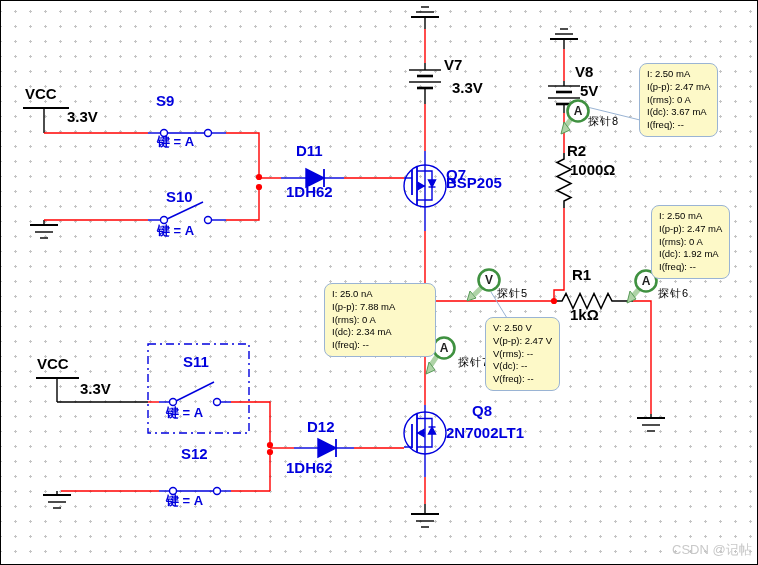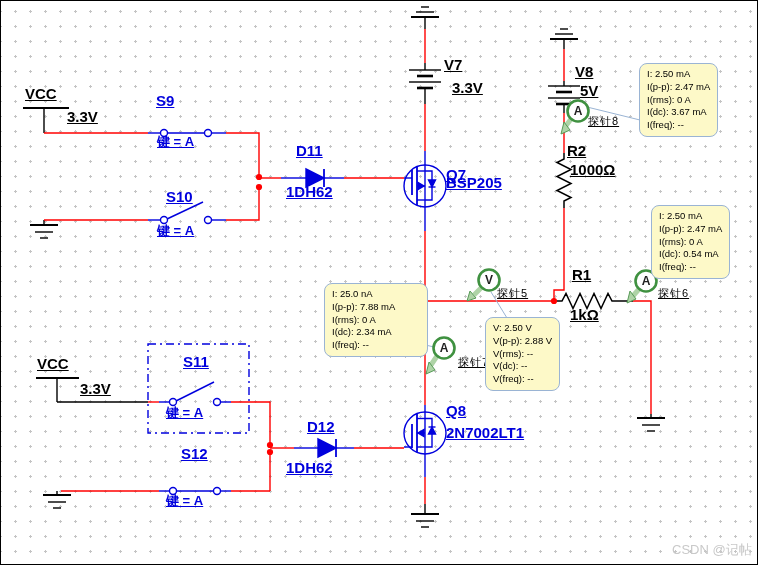--- a/index.html
+++ b/index.html
@@ -4,21 +4,21 @@
 <style>
   html,body{margin:0;padding:0;background:#fff;}
   .canvas{
     position:relative;width:758px;height:565px;box-sizing:border-box;
     border:1px solid #000;background-color:#fff;overflow:hidden;
     background-image:radial-gradient(circle,#c4c4c4 1.1px,transparent 1.3px);
     background-size:15px 15px;background-position:7px 3px;
     font-family:"Liberation Sans",sans-serif;
   }
   svg{position:absolute;left:0;top:0;}
-  .lbl{position:absolute;font-weight:bold;font-size:15px;color:#000;white-space:nowrap;line-height:1;text-decoration:underline;}
+  .lbl{position:absolute;font-weight:bold;font-size:15px;color:#000;white-space:nowrap;line-height:1;}
   .blue{color:#0000dd;}
   .key{font-size:13px;}
   .plabel{font-weight:normal;font-size:11px;letter-spacing:1px;color:#000;}
   .pletter{position:absolute;font-weight:bold;font-size:12px;color:#222;transform:translate(-50%,-52%);}
   .tooltip{
     position:absolute;background:#fdf9c8;border:1px solid #9ab4d4;border-radius:8px;
     padding:4px 7px;font-size:9.5px;line-height:12.8px;color:#000;white-space:nowrap;
   }
   .tooltip span{display:block;}
   .watermark{position:absolute;font-size:13px;color:#c9c9c9;font-weight:normal;}
@@ -266,21 +266,21 @@
 <div class="lbl" style="left:79px;top:380px">3.3V</div>
 
 <div class="lbl blue" style="left:182px;top:353px">S11</div>
 <div class="lbl blue key" style="left:165px;top:405px">键 = A</div>
 <div class="lbl blue" style="left:180px;top:445px">S12</div>
 <div class="lbl blue key" style="left:165px;top:493px">键 = A</div>
 
 <div class="lbl blue" style="left:306px;top:418px">D12</div>
 <div class="lbl blue" style="left:285px;top:459px">1DH62</div>
 
-<div class="lbl blue" style="left:445px;top:402px">Q8</div>
+<div class="lbl blue" style="left:471px;top:402px">Q8</div>
 <div class="lbl blue" style="left:445px;top:424px">2N7002LT1</div>
 
 <div class="pletter" style="left:488px;top:279px">V</div>
 <div class="pletter" style="left:645px;top:280px">A</div>
 <div class="pletter" style="left:443px;top:347px">A</div>
 <div class="pletter" style="left:577px;top:110px">A</div>
 
 <div class="lbl plabel" style="left:496px;top:287px">探针5</div>
 <div class="lbl plabel" style="left:657px;top:287px">探针6</div>
 <div class="lbl plabel" style="left:457px;top:356px">探针7</div>
@@ -290,31 +290,31 @@
   <span>I: 2.50 mA</span>
   <span>I(p-p): 2.47 mA</span>
   <span>I(rms): 0 A</span>
   <span>I(dc): 3.67 mA</span>
   <span>I(freq): --</span>
 </div>
 <div class="tooltip" style="left:650px;top:204px">
   <span>I: 2.50 mA</span>
   <span>I(p-p): 2.47 mA</span>
   <span>I(rms): 0 A</span>
-  <span>I(dc): 0.54 mA</span>
+  <span>I(dc): 1.92 mA</span>
   <span>I(freq): --</span>
 </div>
 <div class="tooltip" style="left:484px;top:316px">
   <span>V: 2.50 V</span>
-  <span>V(p-p): 2.88 V</span>
+  <span>V(p-p): 2.47 V</span>
   <span>V(rms): --</span>
   <span>V(dc): --</span>
   <span>V(freq): --</span>
 </div>
-<div class="tooltip" style="left:323px;top:282px;padding-right:32px">
+<div class="tooltip" style="left:323px;top:282px;padding-right:40px">
   <span>I: 25.0 nA</span>
   <span>I(p-p): 7.88 mA</span>
   <span>I(rms): 0 A</span>
   <span>I(dc): 2.34 mA</span>
   <span>I(freq): --</span>
 </div>
 
 <div class="watermark" style="left:671px;top:540px">CSDN @记帖</div>
 
 </div>

